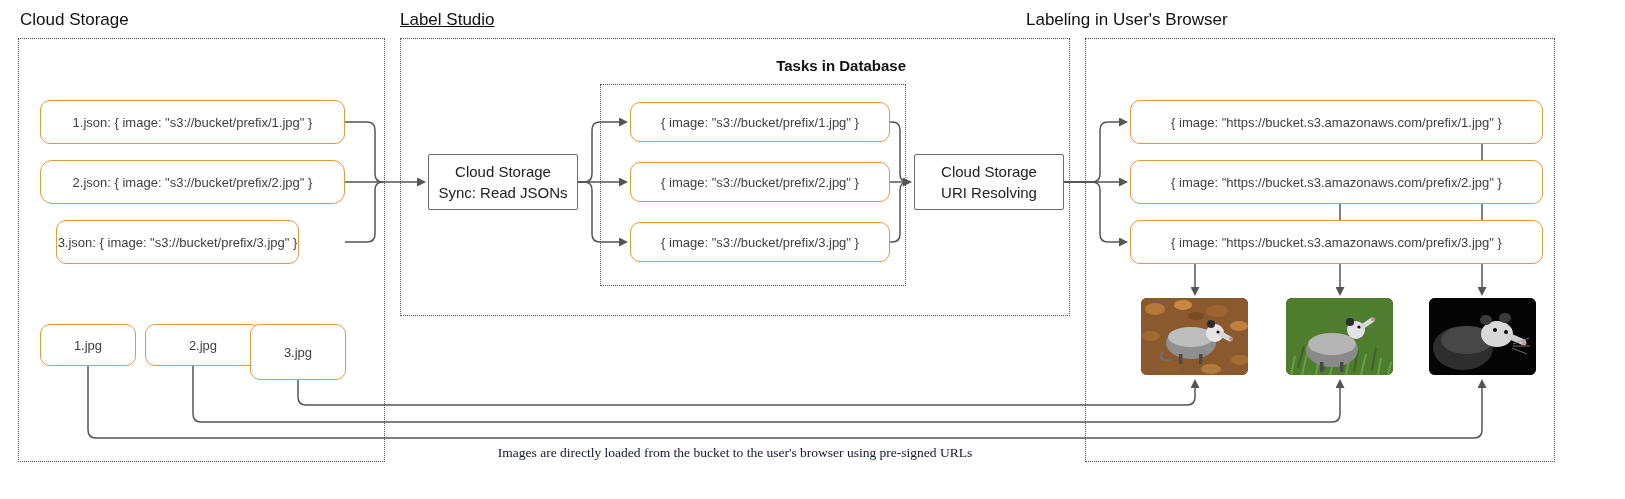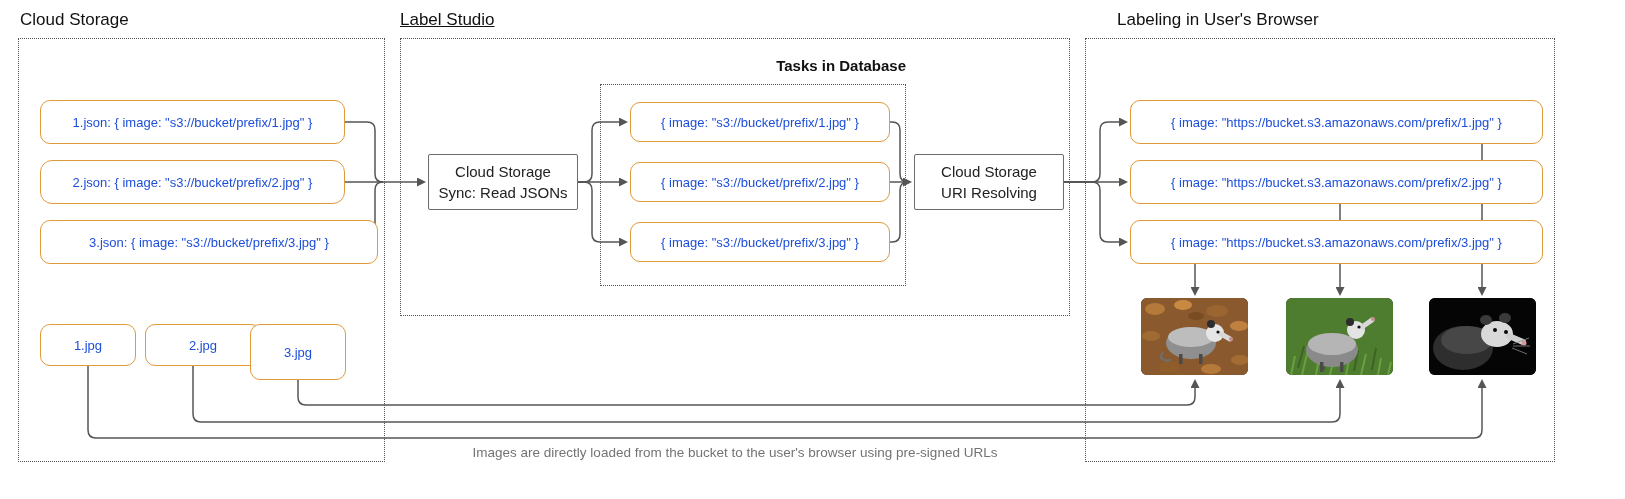--- a/index.html
+++ b/index.html
@@ -37,21 +37,21 @@
   }
   .orange-node {
     position: absolute;
     border: 1.6px solid #e09a3a;
     border-radius: 10px;
     background: #ffffff;
     display: flex;
     align-items: center;
     justify-content: center;
     font-size: 13px;
-    color: #1d4ed8;
+    color: #404040;
     white-space: nowrap;
     padding: 0 8px;
   }
   .gray-node {
     position: absolute;
     border: 1.6px solid #6b6b6b;
     border-radius: 2px;
     background: #ffffff;
     display: flex;
     flex-direction: column;
@@ -80,32 +80,33 @@
     width: 107px;
     height: 77px;
     border-radius: 6px;
     overflow: hidden;
     background: #222;
   }
   .photo svg { display: block; }
   .caption {
     position: absolute;
     font-size: 13.5px;
-    color: #737373;
+    color: #0f172a;
     text-align: center;
+    font-family: Liberation Serif, serif;
   }
 </style>
 </head>
 <body>
 
 <div id="canvas">
 
   <div class="section-title" style="left:20px; top:10px;">Cloud Storage</div>
   <div class="section-title" style="left:400px; top:10px;text-decoration:underline;">Label Studio</div>
-  <div class="section-title" style="left:1117px; top:10px;">Labeling in User's Browser</div>
+  <div class="section-title" style="left:1026px; top:10px;">Labeling in User's Browser</div>
 
   <div class="container-box" style="left:18px; top:38px; width:367px; height:424px;"></div>
   <div class="container-box" style="left:400px; top:38px; width:670px; height:278px;"></div>
   <div class="container-box" style="left:1085px; top:38px; width:470px; height:424px;"></div>
 
   <div class="dotted-subbox" style="left:600px; top:84px; width:306px; height:202px;"></div>
 
   <svg id="arrows" width="1625" height="499" viewBox="0 0 1625 499">
     <defs>
       <marker id="arrowhead" markerWidth="9" markerHeight="9" refX="7" refY="4.5" orient="auto" markerUnits="userSpaceOnUse">
@@ -135,21 +136,21 @@
       <path d="M1482,144 V294" marker-end="url(#arrowhead)"></path>
 
       <path d="M298,366 V397 Q298,405 306,405 H1187 Q1195,405 1195,397 V381" marker-end="url(#arrowhead)"></path>
       <path d="M193,366 V414 Q193,422 201,422 H1332 Q1340,422 1340,414 V381" marker-end="url(#arrowhead)"></path>
       <path d="M88,366 V430 Q88,438 96,438 H1474 Q1482,438 1482,430 V381" marker-end="url(#arrowhead)"></path>
     </g>
   </svg>
 
   <div class="orange-node" style="left:40px; top:100px; width:305px; height:44px;">1.json: { image: "s3://bucket/prefix/1.jpg" }</div>
   <div class="orange-node" style="left:40px; top:160px; width:305px; height:44px;border-radius:12px;">2.json: { image: "s3://bucket/prefix/2.jpg" }</div>
-  <div class="orange-node" style="left:40px; top:220px; width:338px; height:44px;">3.json: { image: "s3://bucket/prefix/3.jpg" }</div>
+  <div class="orange-node" style="left:56px; top:220px; width:243px; height:44px;">3.json: { image: "s3://bucket/prefix/3.jpg" }</div>
 
   <div class="orange-node" style="left:40px; top:324px; width:96px; height:42px;">1.jpg</div>
   <div class="orange-node" style="left:145px; top:324px; width:116px; height:42px;">2.jpg</div>
   <div class="orange-node" style="left:250px; top:324px; width:96px; height:56px;">3.jpg</div>
 
   <div class="gray-node" style="left:428px; top:154px; width:150px; height:56px;">
     <span>Cloud Storage</span>
     <span>Sync: Read JSONs</span>
   </div>
 

